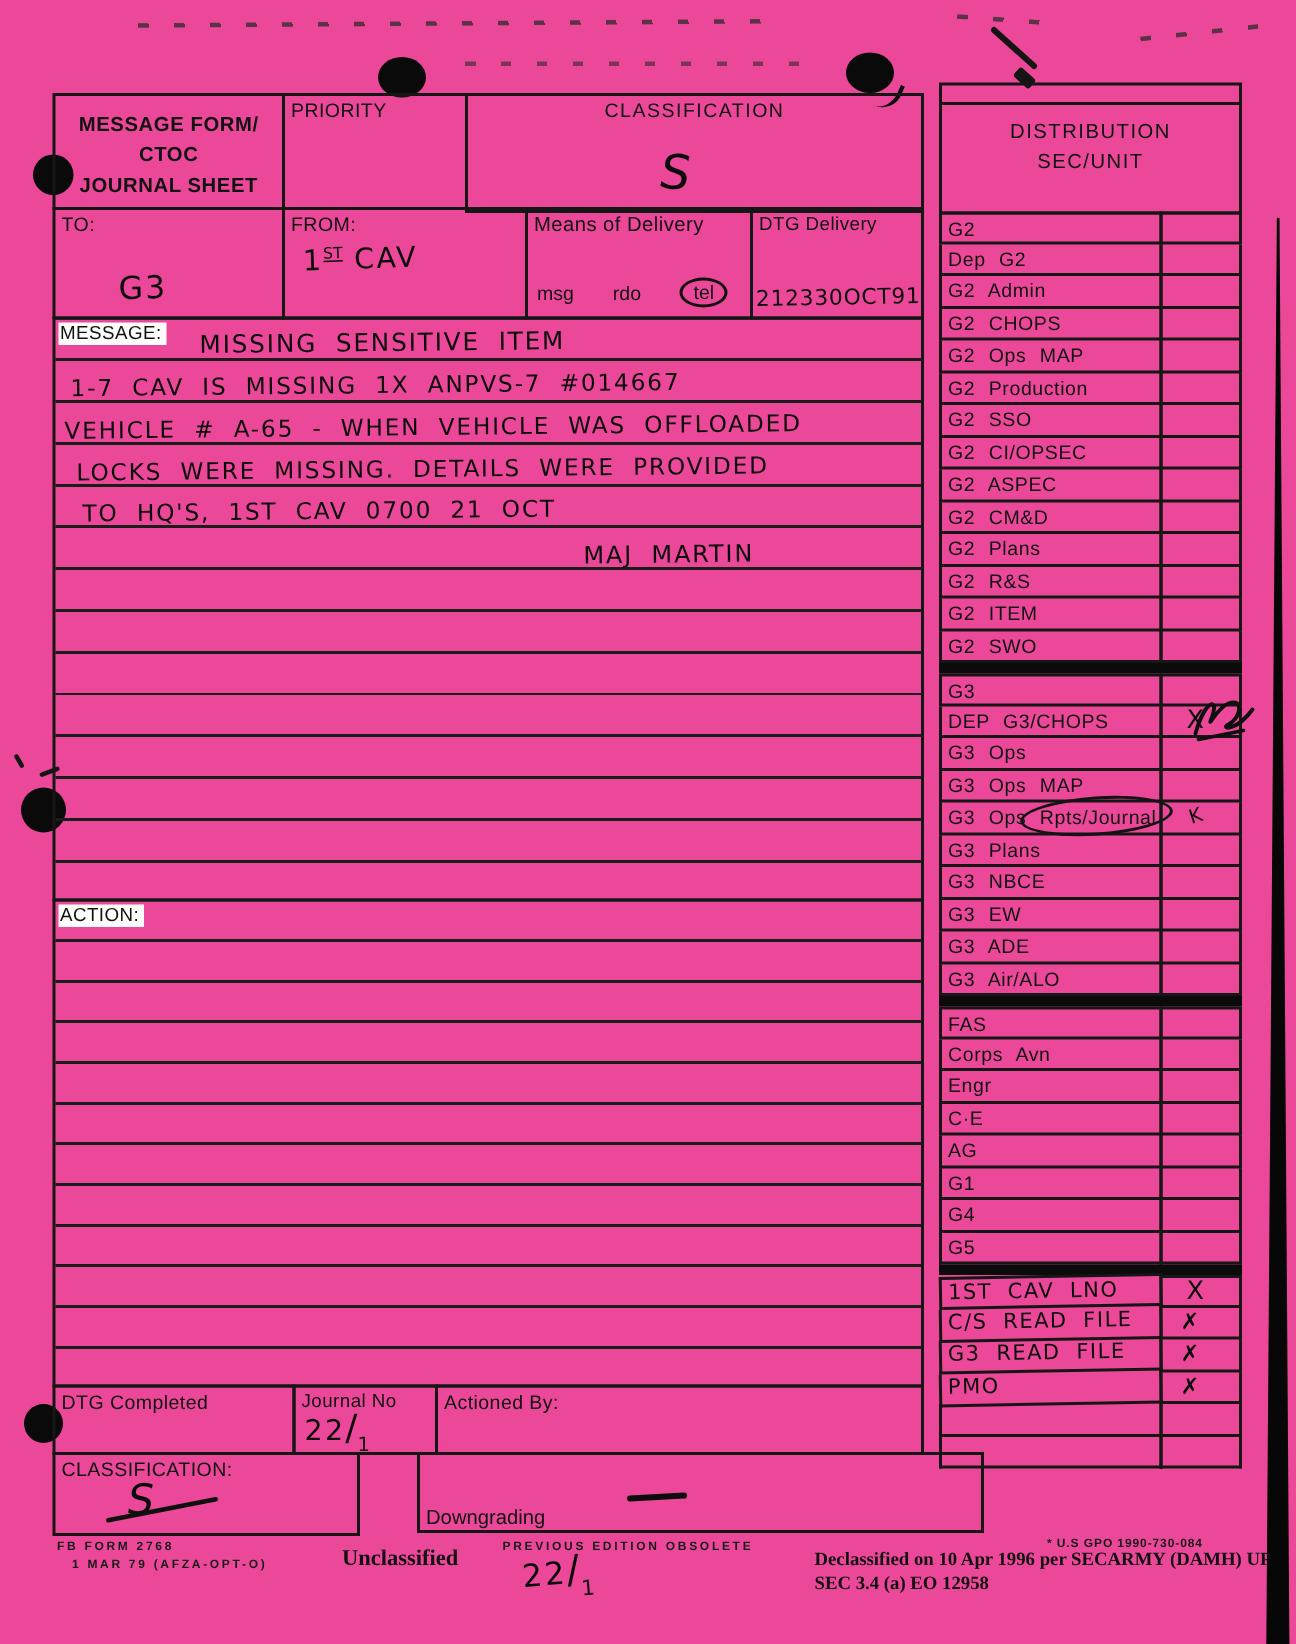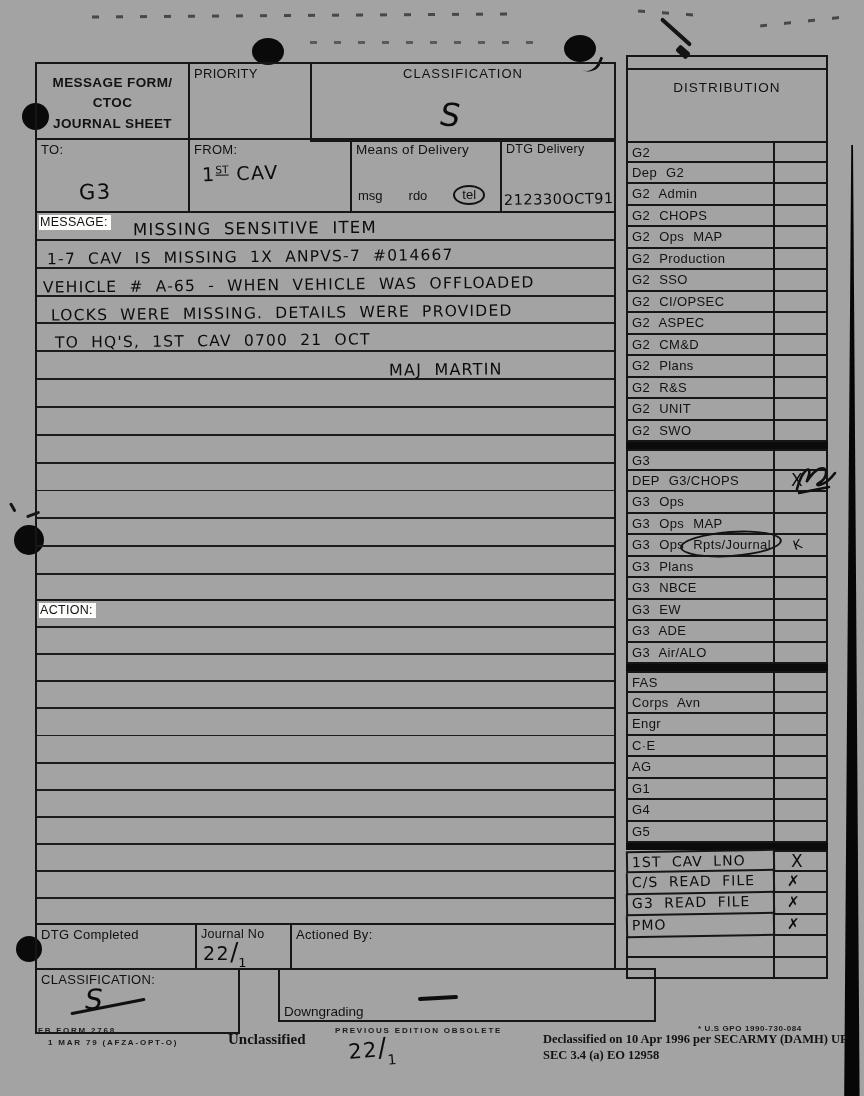--- a/index.html
+++ b/index.html
@@ -1,19 +1,19 @@
 <!DOCTYPE html>
 <html><head>
 <meta charset="utf-8">
 <style>
   * { box-sizing: border-box; margin: 0; padding: 0; }
   html,body { background:#e8e8e6; }
   .page {
     position: relative; width: 864px; height: 1096px;
-    background: #a3a3a3; overflow: hidden;
+    background: #ec4899; overflow: hidden;
     font-family: "Liberation Sans", sans-serif; color:#121212;
   }
   .abs { position:absolute; }
   .cell { position:absolute; border:2px solid #161616; background:transparent; }
   .lbl { font-size:13px; color:#111; padding:2px 4px; letter-spacing:.3px; }
   .hw  { font-family:"DejaVu Sans", sans-serif; color:#0c0c0c; letter-spacing:1.5px; white-space:nowrap; }
   sup.hwsup { font-size:.55em; text-decoration:underline; letter-spacing:0; }
 
   
   .form { position:absolute; left:35px; top:62px; width:581px; height:960px; }
@@ -162,35 +162,36 @@
       <div class="lbl">DTG Completed</div>
     </div>
     <div class="cell" style="left:160px;top:861px;width:97px;height:47px;">
       <div class="lbl" style="font-size:12.5px;">Journal No</div>
       <span class="hw hw-journal"><span>22</span><span class="slash">/</span><span class="sub">1</span></span>
     </div>
     <div class="cell" style="left:255px;top:861px;width:326px;height:47px;">
       <div class="lbl">Actioned By:</div>
     </div>
 
-    <div class="cell" style="left:0;top:906px;width:205px;height:66px;">
+    <div class="cell" style="left:0;top:906px;width:205px;height:56px;">
       <div class="lbl">CLASSIFICATION:</div>
       <span class="hw hw-class2">S</span>
       <span class="strike"></span>
     </div>
     <div class="cell" style="left:203px;top:906px;width:378px;height:54px;margin-left:40px;">
       <span class="downgrade-lbl">Downgrading</span>
       <span class="hw-dash"></span>
     </div>
   </div>
 
   <div class="dist">
     <div class="dist-topbox"></div>
     <div class="dist-header">
       <div>DISTRIBUTION</div>
+      <div>SEC/UNIT</div>
     </div>
     <div class="dist-rows">
         <div class="drow">
           <div class="dname">G2</div>
           <div class="dcheck"></div>
         </div>
         <div class="drow">
           <div class="dname">Dep G2</div>
           <div class="dcheck"></div>
         </div>
@@ -228,21 +229,21 @@
         </div>
         <div class="drow">
           <div class="dname">G2 Plans</div>
           <div class="dcheck"></div>
         </div>
         <div class="drow">
           <div class="dname">G2 R&amp;S</div>
           <div class="dcheck"></div>
         </div>
         <div class="drow">
-          <div class="dname">G2 UNIT</div>
+          <div class="dname">G2 ITEM</div>
           <div class="dcheck"></div>
         </div>
         <div class="drow">
           <div class="dname">G2 SWO</div>
           <div class="dcheck"></div>
         </div>
         <div class="dsep"></div>
         <div class="drow">
           <div class="dname">G3</div>
           <div class="dcheck"></div>

